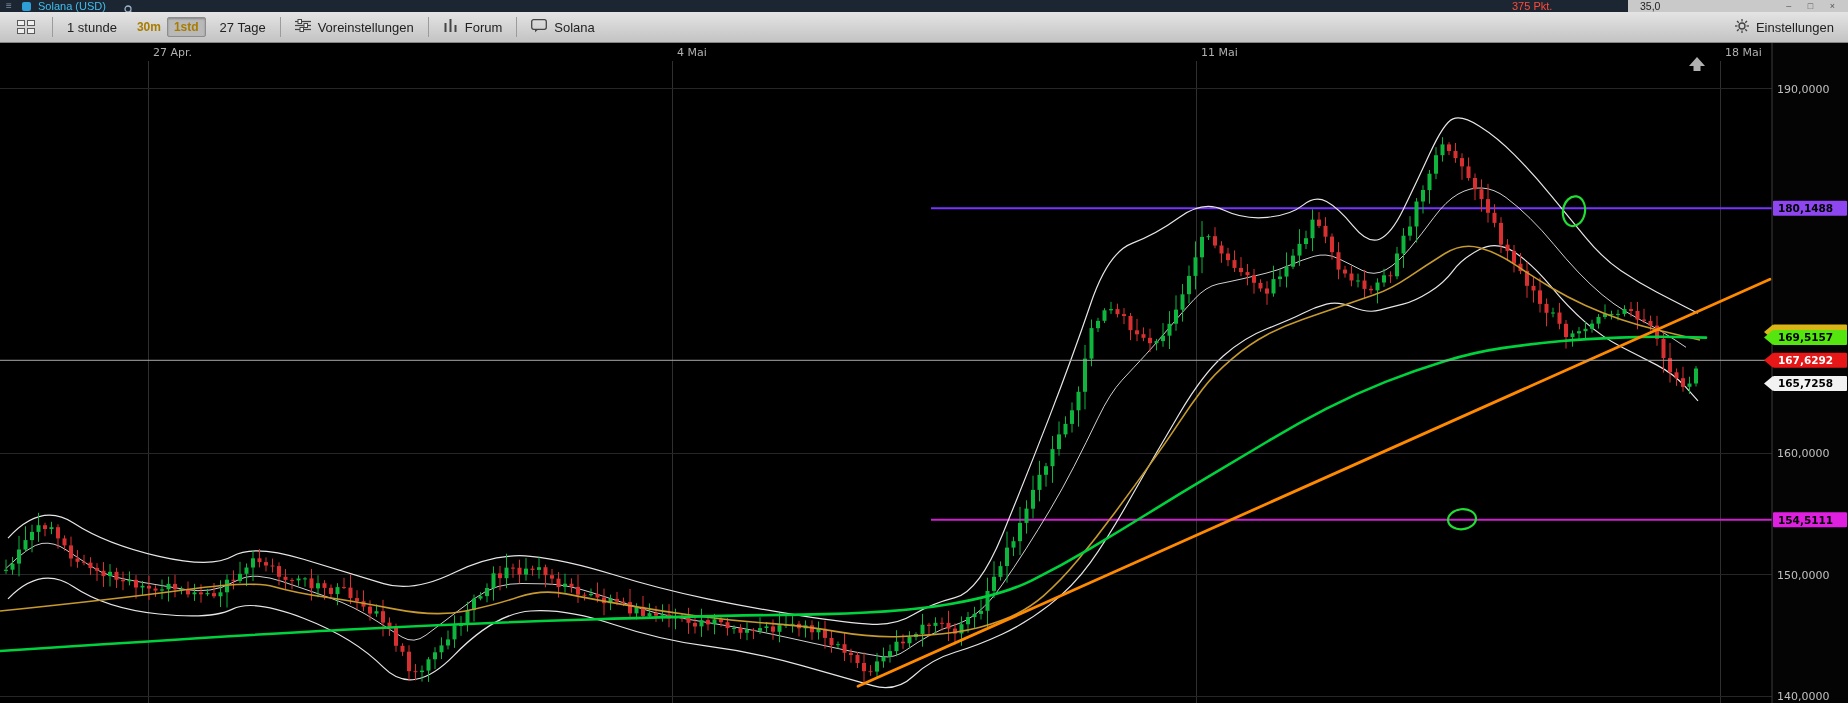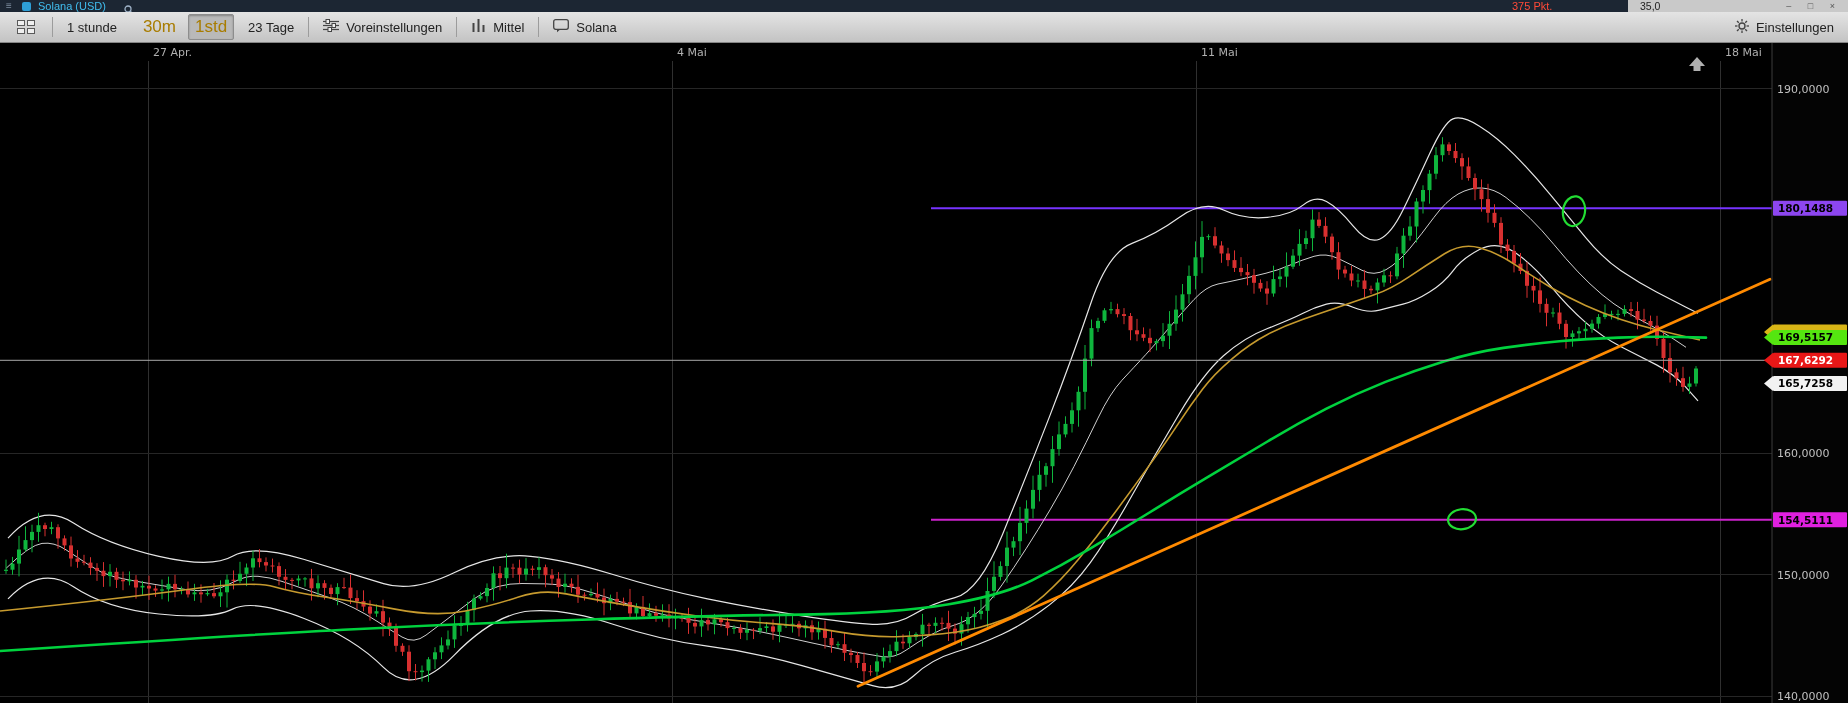--- a/index.html
+++ b/index.html
@@ -15,21 +15,21 @@
   .pts{position:absolute;left:1512px;top:0;color:#ff4a38;font-size:11px;line-height:13px;white-space:nowrap}
   .chip-zone{position:absolute;left:1628px;top:0;width:220px;height:16px;background:#c9c9c9}
   .chip-val{position:absolute;left:12px;top:0;color:#1d1d1d;font-size:10.5px;line-height:13px}
   .win-controls{position:absolute;right:6px;top:0;color:#555;font-size:9px;line-height:12px;letter-spacing:7px;white-space:nowrap}
 
   
   .toolbar{position:absolute;top:12px;left:0;width:1848px;height:31px;background:linear-gradient(#e4e4e4,#c3c3c3);border-bottom:1px solid #858585;display:flex;align-items:center;color:#222;font-size:13px}
   .tcell{display:flex;align-items:center;gap:7px;height:100%;padding:0 14px;cursor:default;white-space:nowrap}
   .icon-cell{width:52px;justify-content:center;padding:0}
   .vsep{width:1px;height:20px;background:#9c9c9c}
-  .tf{color:#a87c00;font-weight:normal;font-size:17px;padding:2px 6px;margin-left:6px;border-radius:2px}
+  .tf{color:#a87c00;font-weight:bold;font-size:12px;padding:2px 6px;border-radius:2px}
   .tf.pressed{background:#b9b9b9;border:1px solid #8d8d8d;box-shadow:inset 0 1px 2px rgba(0,0,0,.28)}
   .spacer{flex:1}
   .grid-icon{display:grid;grid-template-columns:8px 8px;grid-template-rows:6px 6px;gap:2px}
   .grid-icon span{border:1px solid #5a5a5a;background:#efefef}
 
   
   #chart{position:absolute;top:43px;left:0;font-family:"DejaVu Sans",sans-serif}
 </style>
 </head>
 <body>
@@ -62,21 +62,21 @@
           <span></span>
         </span>
     </div>
     <div class="vsep"></div>
     <div class="tcell">
       <span>1 stunde</span>
     </div>
     <span class="tf">30m</span>
     <span class="tf pressed">1std</span>
     <div class="tcell">
-      <span>23 Tage</span>
+      <span>27 Tage</span>
     </div>
     <div class="vsep"></div>
     <div class="tcell">
       <span>
         <svg width="16" height="13" viewBox="0 0 16 13">
             <line x1="0" y1="2.5" x2="16" y2="2.5" stroke="#444" stroke-width="1.2"></line>
             <line x1="0" y1="6.5" x2="16" y2="6.5" stroke="#444" stroke-width="1.2"></line>
             <line x1="0" y1="10.5" x2="16" y2="10.5" stroke="#444" stroke-width="1.2"></line>
             <rect x="3" y="0.5" width="3.5" height="4" fill="#efefef" stroke="#444"></rect>
             <rect x="9" y="4.5" width="3.5" height="4" fill="#efefef" stroke="#444"></rect>
@@ -87,21 +87,21 @@
     </div>
     <div class="vsep"></div>
     <div class="tcell">
       <span>
         <svg width="15" height="13" viewBox="0 0 15 13">
             <line x1="2.5" y1="4" x2="2.5" y2="13" stroke="#444" stroke-width="2"></line>
             <line x1="7.5" y1="0" x2="7.5" y2="13" stroke="#444" stroke-width="2"></line>
             <line x1="12.5" y1="6" x2="12.5" y2="13" stroke="#444" stroke-width="2"></line>
           </svg>
       </span>
-      <span>Mittel</span>
+      <span>Forum</span>
     </div>
     <div class="vsep"></div>
     <div class="tcell">
       <span>
         <svg width="16" height="14" viewBox="0 0 16 14">
             <rect x="0.7" y="0.7" width="14.6" height="9.6" rx="2" fill="none" stroke="#444" stroke-width="1.3"></rect>
             <path d="M4 10.3 L4 13.3 L7.5 10.3 Z" fill="#444"></path>
           </svg>
       </span>
       <span>Solana</span>

